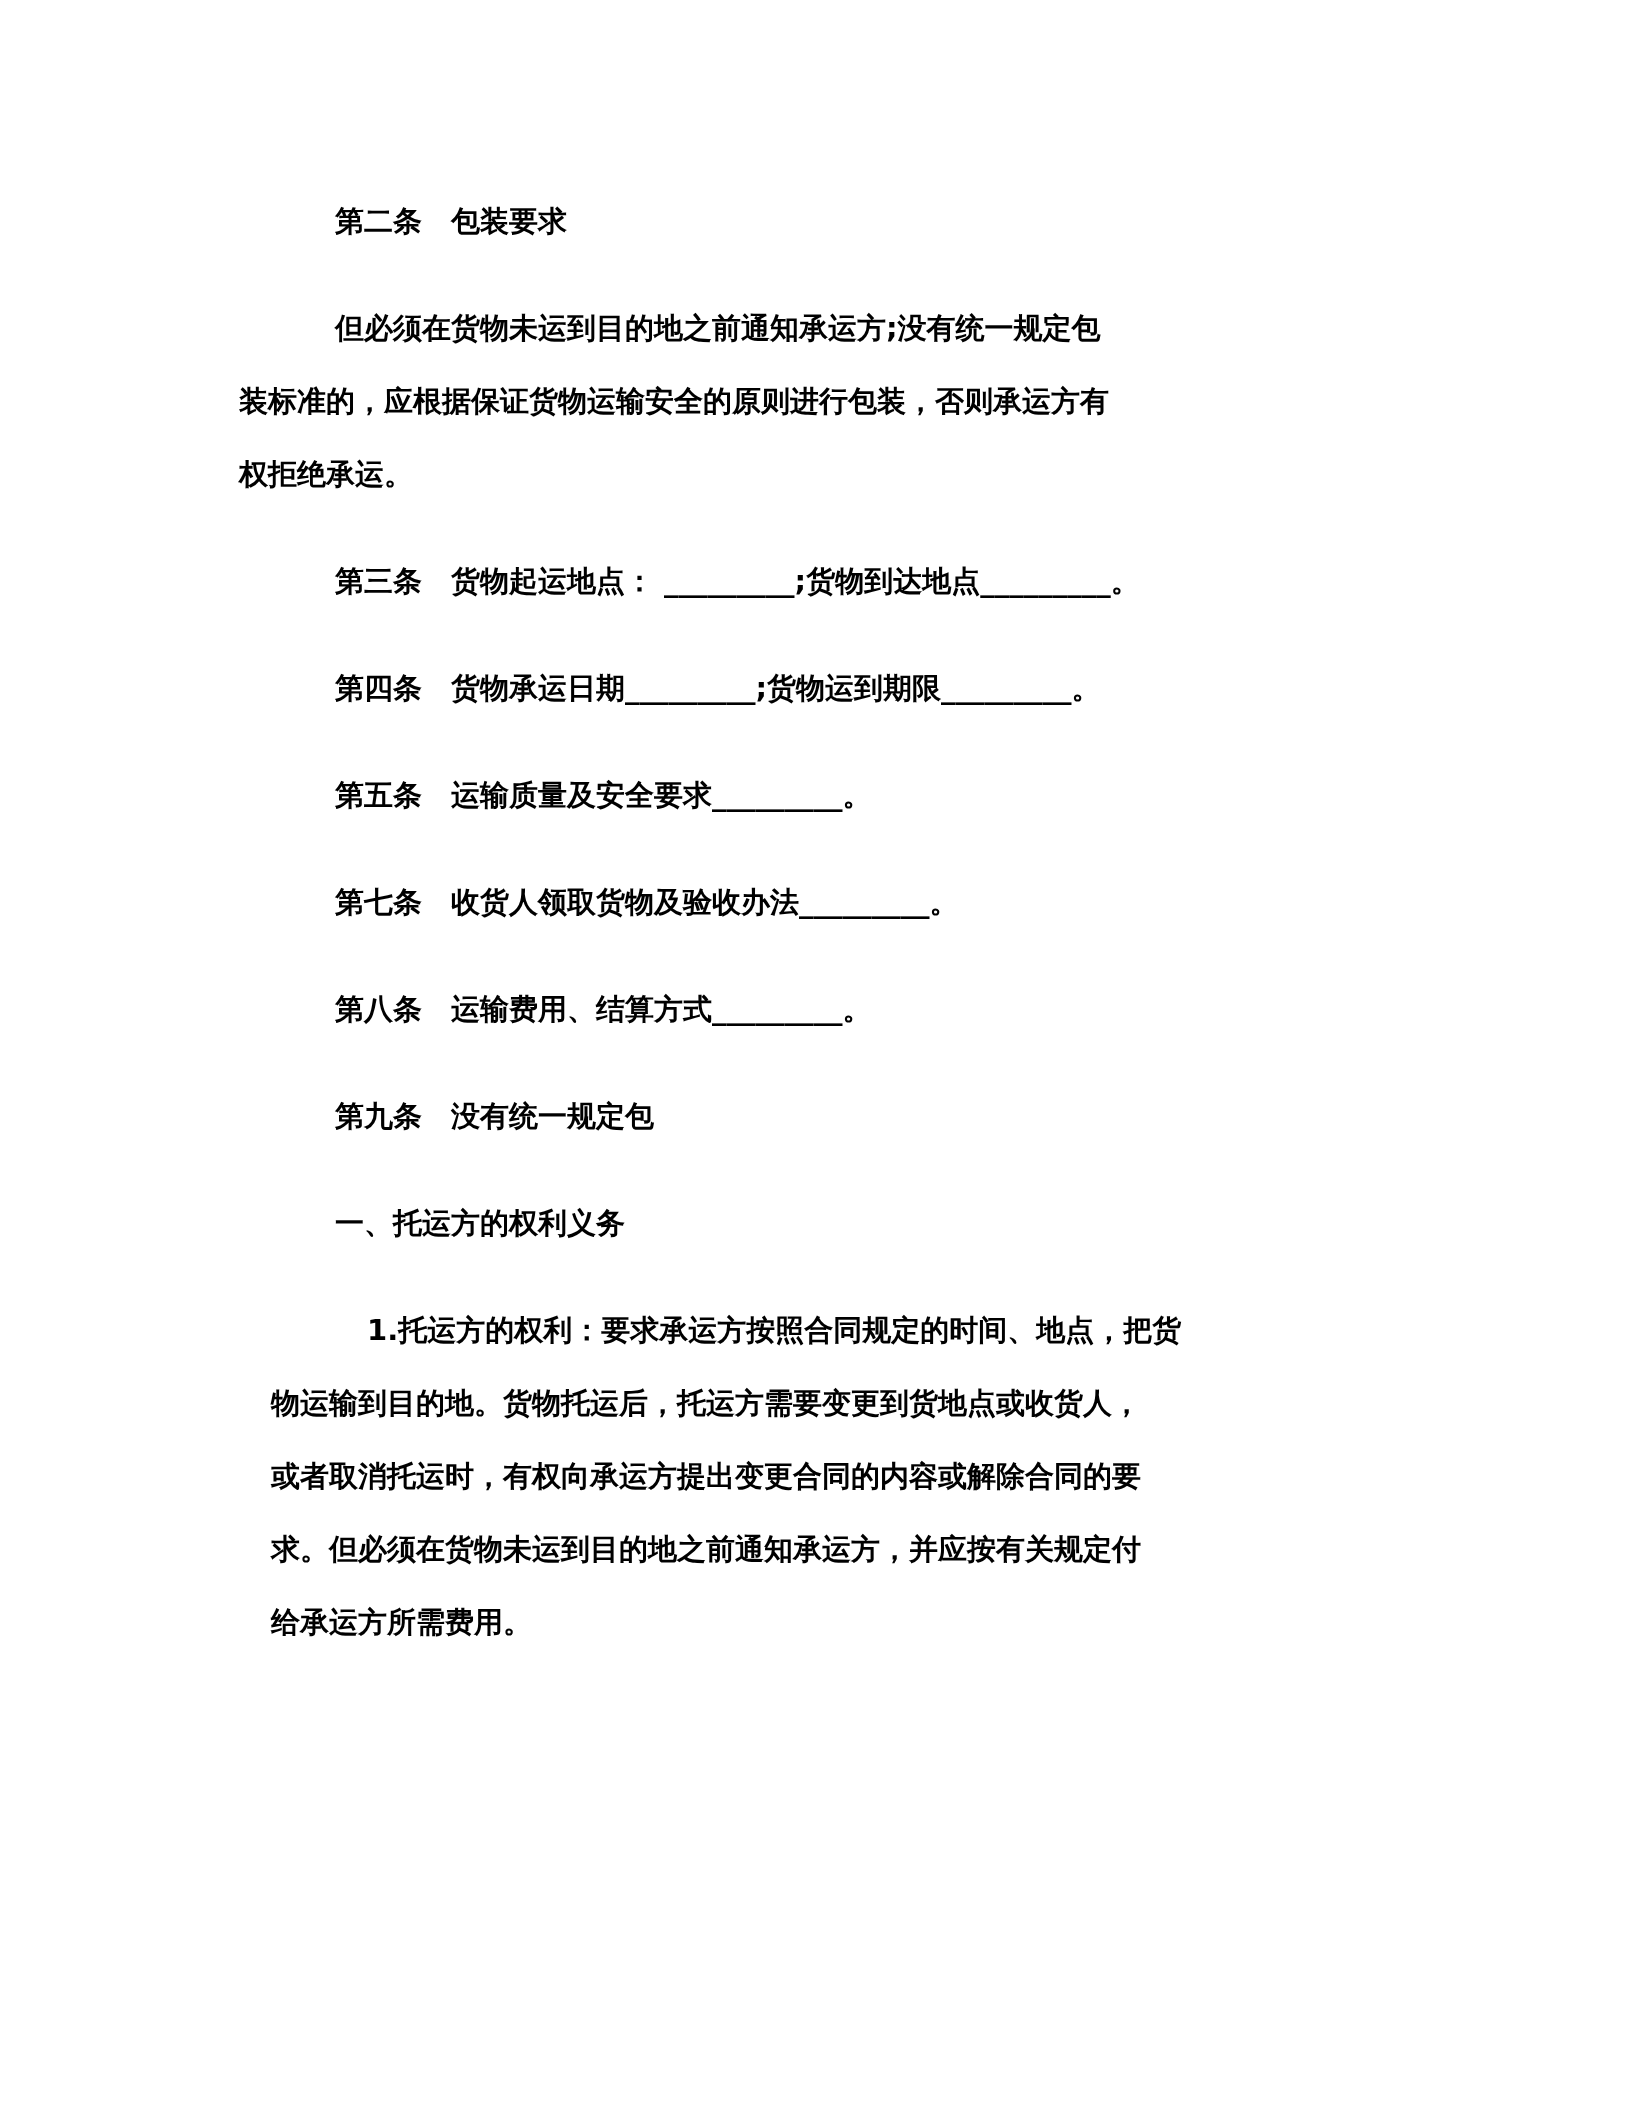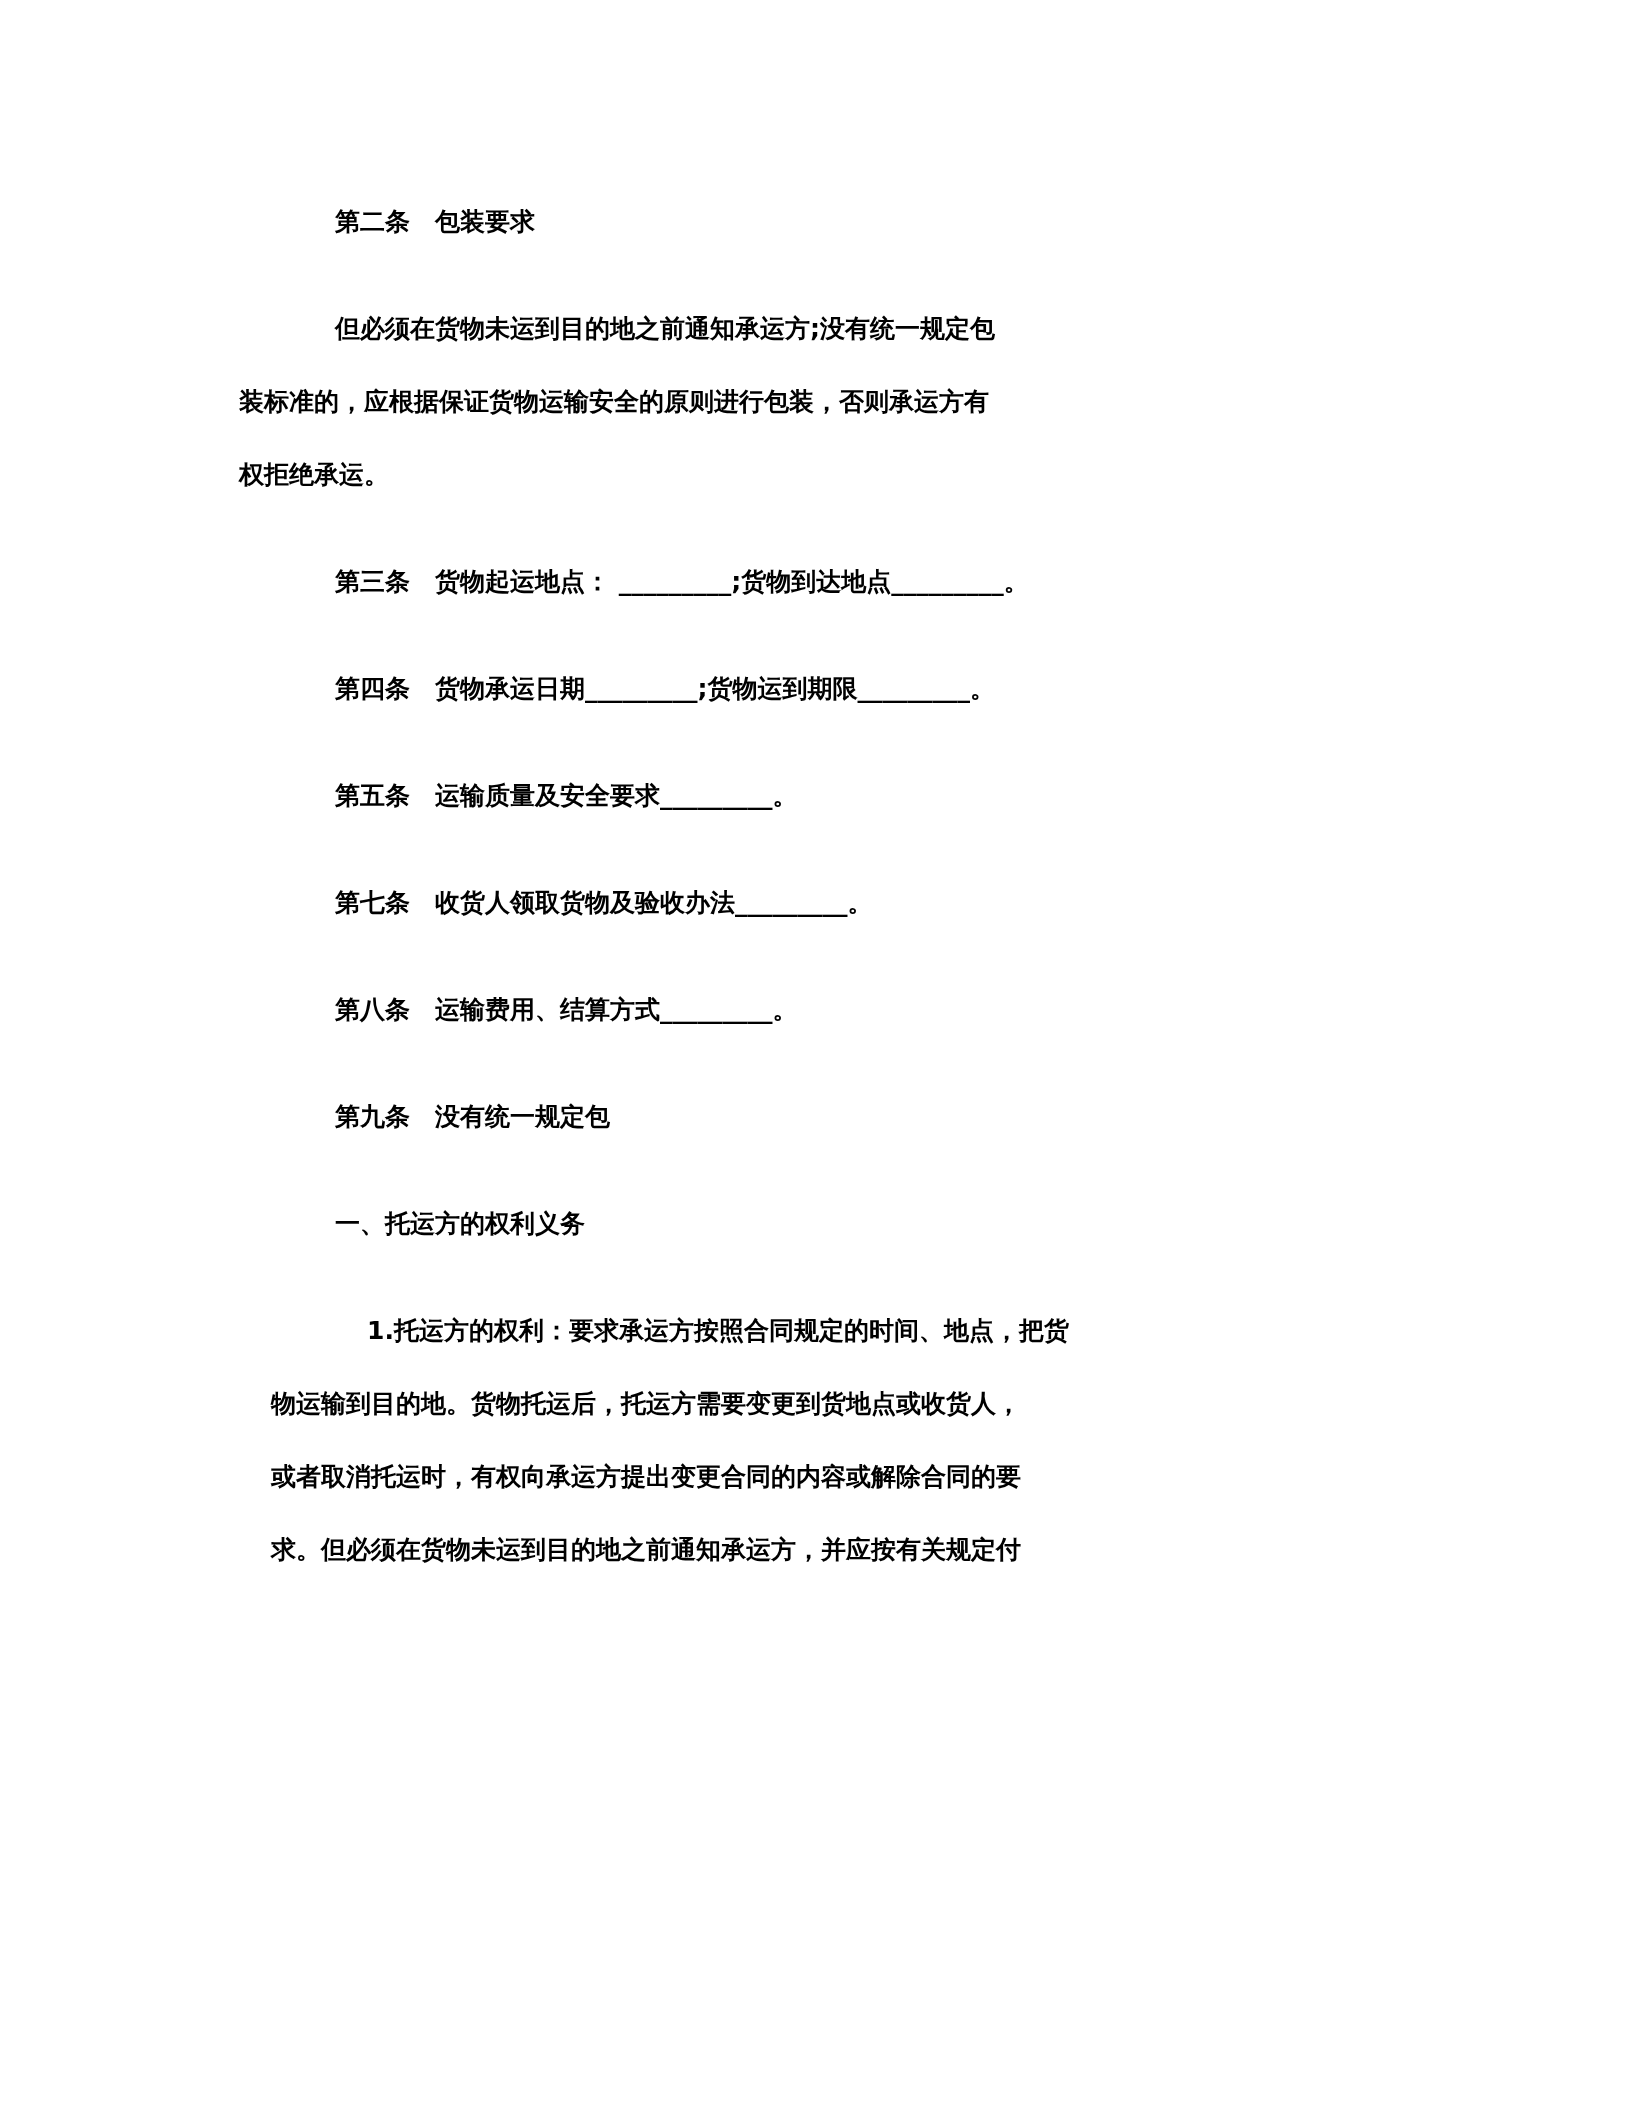--- a/index.html
+++ b/index.html
@@ -15,21 +15,21 @@
     overflow: hidden;
   }
   .doc {
     position: absolute;
     left: 239px;
     top: 185px;
     width: 1160px;
     color: #000000;
     font-family: "DejaVu Sans", "Liberation Sans", sans-serif;
     font-weight: 700;
-    font-size: 25px;
+    font-size: 29px;
     line-height: 73px;
     text-align: left;
   }
   .block {
     margin: 0 0 34px 0;
   }
   .block:last-child {
     margin-bottom: 0;
     margin-left: 32px;
   }
@@ -84,16 +84,17 @@
 
     <div class="block">
       <div class="line">一、托运方的权利义务</div>
     </div>
 
     <div class="block">
       <div class="line">1.托运方的权利：要求承运方按照合同规定的时间、地点，把货</div>
       <div class="line">物运输到目的地。货物托运后，托运方需要变更到货地点或收货人，</div>
       <div class="line">或者取消托运时，有权向承运方提出变更合同的内容或解除合同的要</div>
       <div class="line">求。但必须在货物未运到目的地之前通知承运方，并应按有关规定付</div>
+      <div class="line">给承运方所需费用。</div>
     </div>
 
   </div>
 </div>
 
 </body></html>

